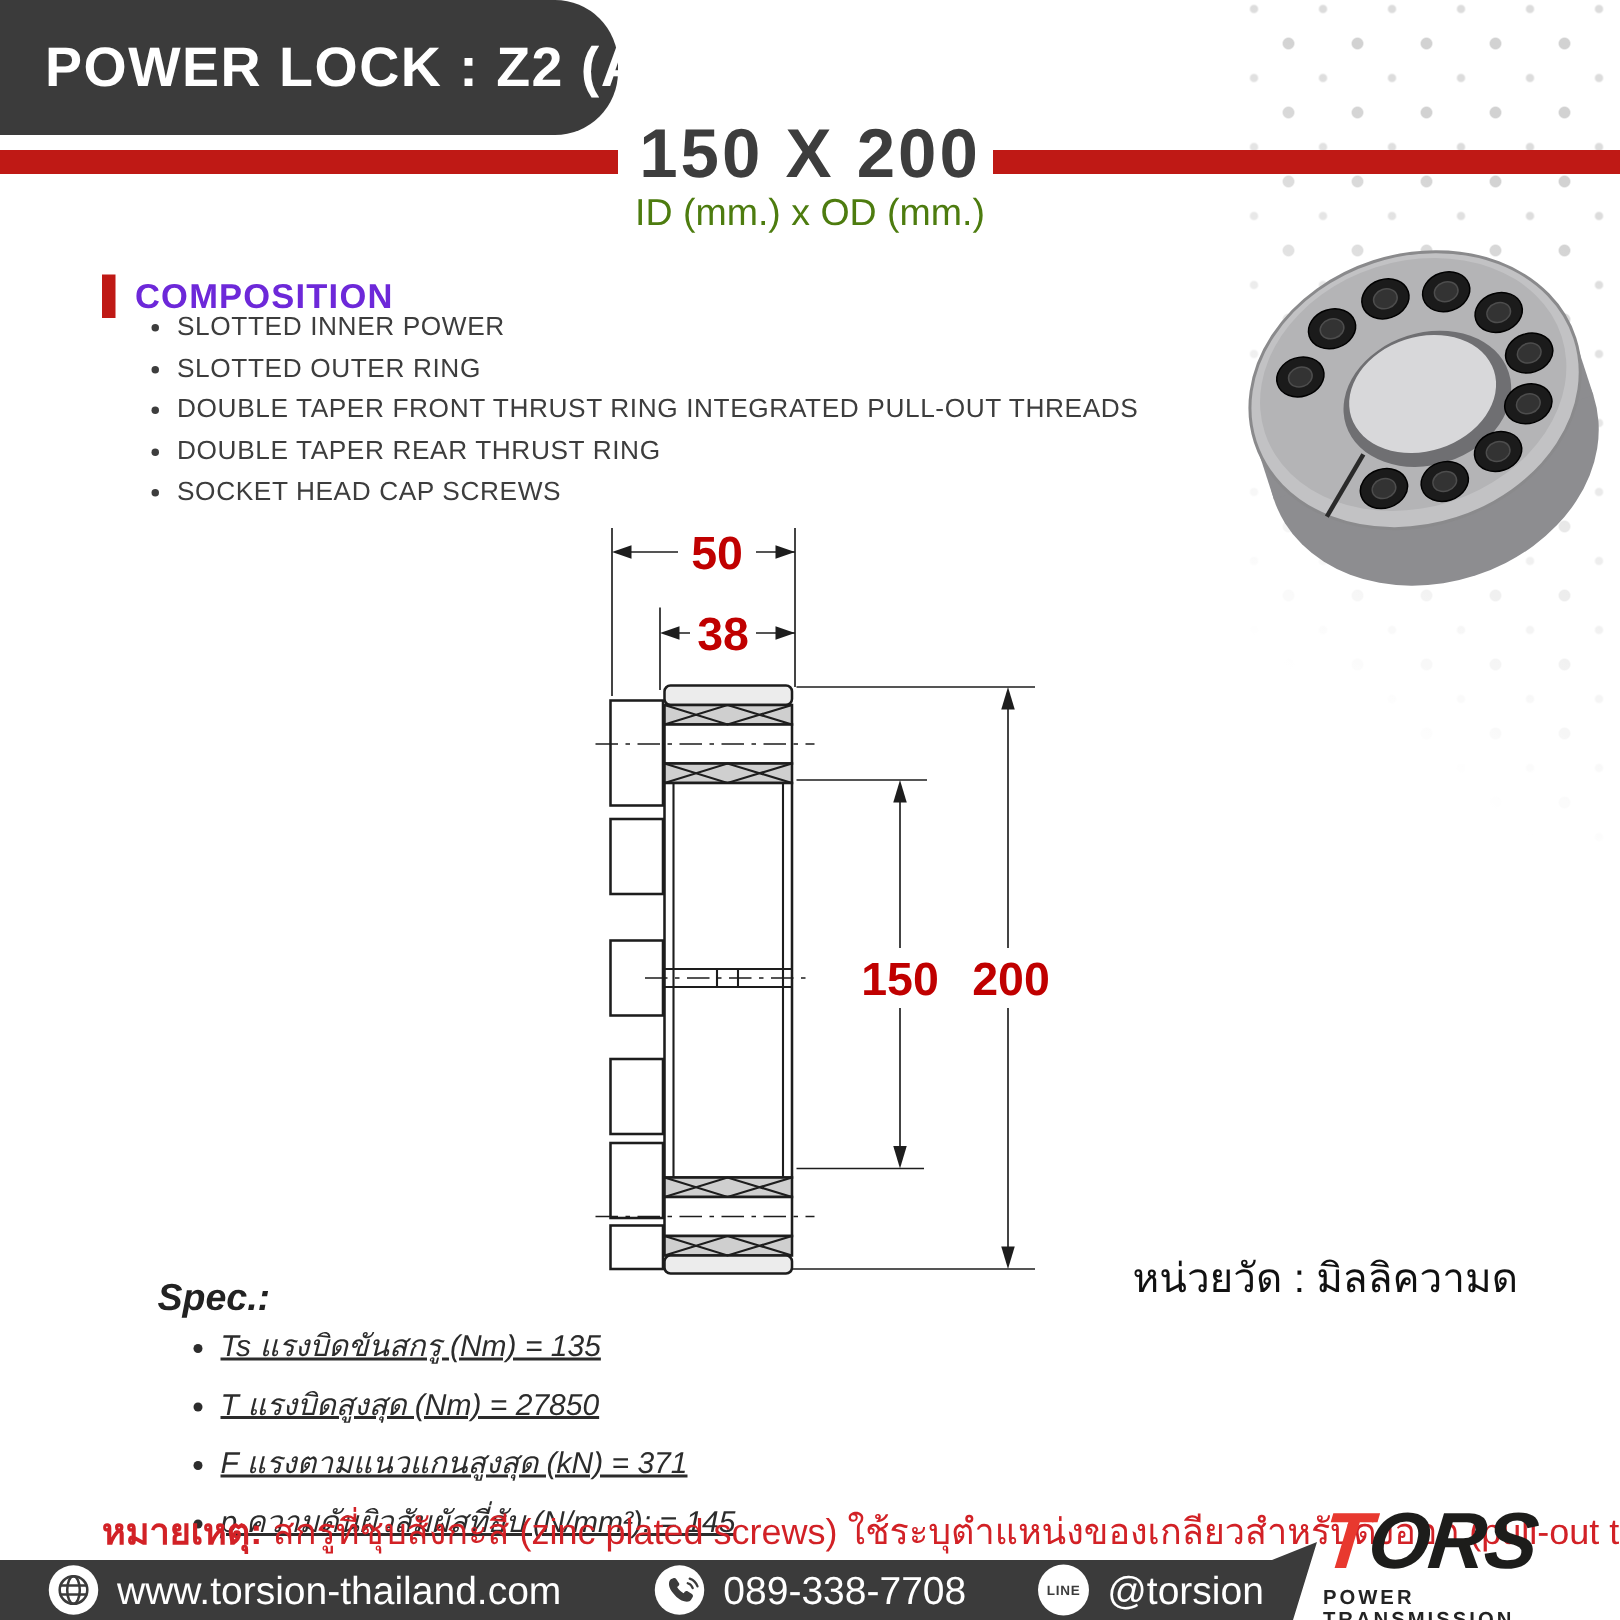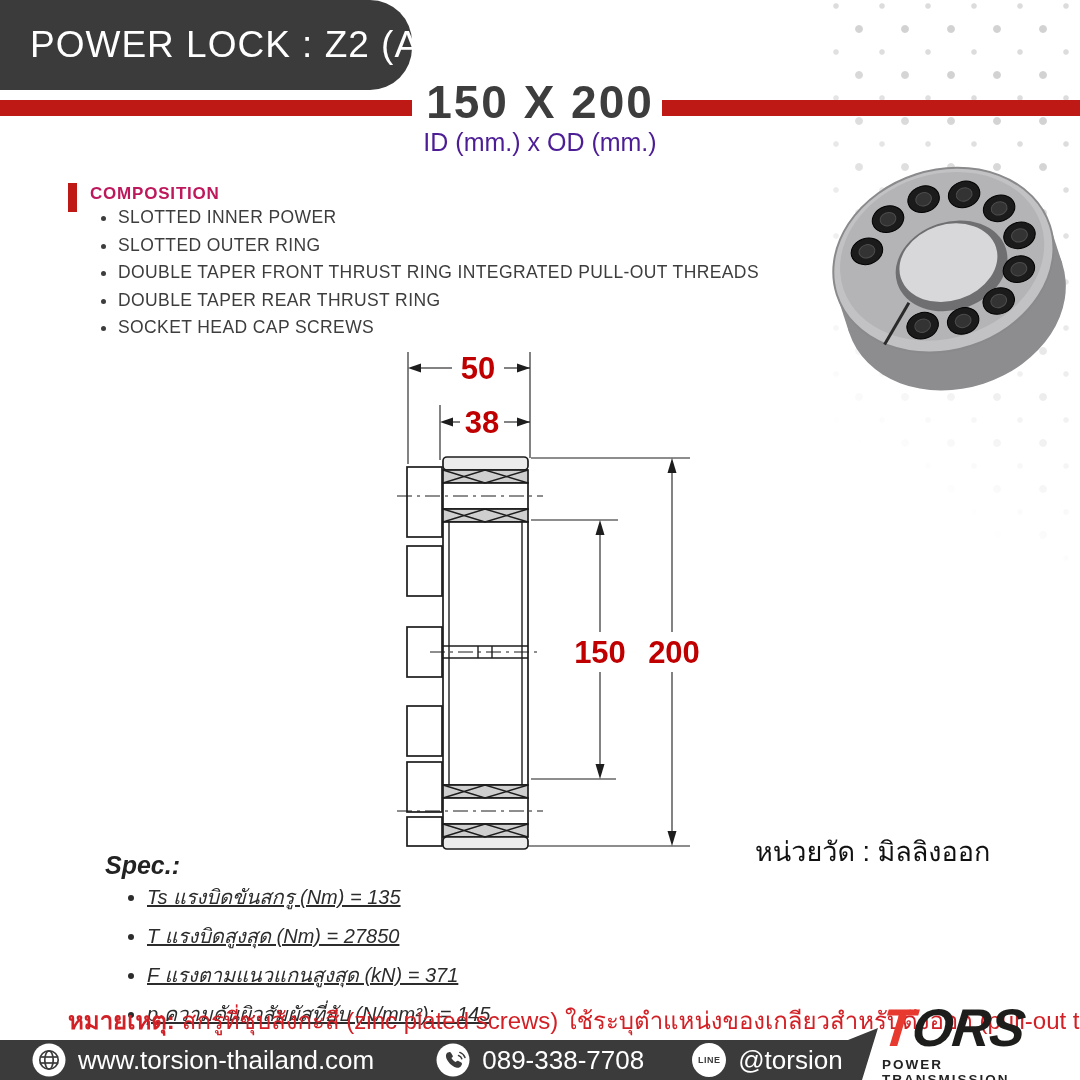--- a/index.html
+++ b/index.html
@@ -12,35 +12,35 @@
       radial-gradient(circle,#d2d2d2 3.4px,transparent 4.4px),
       radial-gradient(circle,#dcdcdc 2.3px,transparent 3.2px);
     background-size:46px 46px,46px 46px;
     background-position:12px 6px,35px 29px;}
   .dots-fade{position:absolute;inset:0;
     background:linear-gradient(215deg,rgba(255,255,255,0) 22%,rgba(255,255,255,.6) 55%,#fff 78%);}
 
   
   .hdr{position:absolute;left:0;top:0;width:412px;height:90px;background:#3b3b3b;z-index:4;
        border-radius:0 42px 42px 0;display:flex;align-items:center;}
-  .hdr span{color:#fff;font-size:37px;font-weight:400;letter-spacing:1px;padding-left:30px;white-space:nowrap;}
+  .hdr span{color:#fff;font-size:37px;font-weight:700;letter-spacing:1px;padding-left:30px;white-space:nowrap;}
 
   
   .redbar{position:absolute;top:100px;height:16px;background:#bf1915;z-index:2;}
   .redbar.left{left:0;width:412px;}
   .redbar.right{left:662px;width:418px;}
 
   
   .size{position:absolute;left:412px;top:78px;width:256px;text-align:center;z-index:5;}
   .size .big{font-size:46px;font-weight:800;color:#3d3d3d;letter-spacing:2px;line-height:48px;}
-  .size .sub{font-size:25px;color:#4c1d95;margin-top:2px;}
+  .size .sub{font-size:25px;color:#4d7c0f;margin-top:2px;}
 
   
   .comp-tick{position:absolute;left:68px;top:183px;width:9px;height:29px;background:#bf1915;z-index:5;}
-  .comp-head{position:absolute;left:90px;top:184px;font-size:17px;font-weight:800;color:#be185d;letter-spacing:.8px;z-index:5;}
+  .comp-head{position:absolute;left:90px;top:184px;font-size:23px;font-weight:800;color:#6d28d9;letter-spacing:.8px;z-index:5;}
   .comp-list{position:absolute;left:101px;top:207px;margin:0;padding-left:17px;z-index:5;}
   .comp-list li{font-size:17.5px;color:#3d3d3d;letter-spacing:.4px;margin-bottom:6.5px;}
 
   
   .drawing{position:absolute;left:390px;top:340px;z-index:5;}
   .drawing line,.drawing path.ln{stroke:#1d1d1d;fill:none;}
   .dim-red{fill:#c00000;font-weight:bold;font-size:31px;font-family:"Liberation Sans",sans-serif;}
 
   .unit{position:absolute;left:755px;top:830px;font-size:27px;color:#111;z-index:5;}
 
@@ -225,21 +225,21 @@
       <line x1="397" y1="496" x2="543" y2="496"></line>
       <line x1="430" y1="652" x2="540" y2="652"></line>
       <line x1="397" y1="811" x2="543" y2="811"></line>
     </g>
     <text class="dim-red" x="478" y="379" text-anchor="middle">50</text>
     <text class="dim-red" x="482" y="433" text-anchor="middle">38</text>
     <text class="dim-red" x="600" y="663" text-anchor="middle">150</text>
     <text class="dim-red" x="674" y="663" text-anchor="middle">200</text>
   </svg>
 
-  <div class="unit">หน่วยวัด :  มิลลิงออก</div>
+  <div class="unit">หน่วยวัด :  มิลลิความด</div>
 
   <div class="spec-head">Spec.:</div>
   <ul class="spec-list">
     <li>Ts แรงบิดขันสกรู (Nm) = 135</li>
     <li>T แรงบิดสูงสุด (Nm) = 27850</li>
     <li>F แรงตามแนวแกนสูงสุด (kN) = 371</li>
     <li>p ความดันผิวสัมผัสที่ฮับ (N/mm²): = 145</li>
   </ul>
 
   <div class="note">

